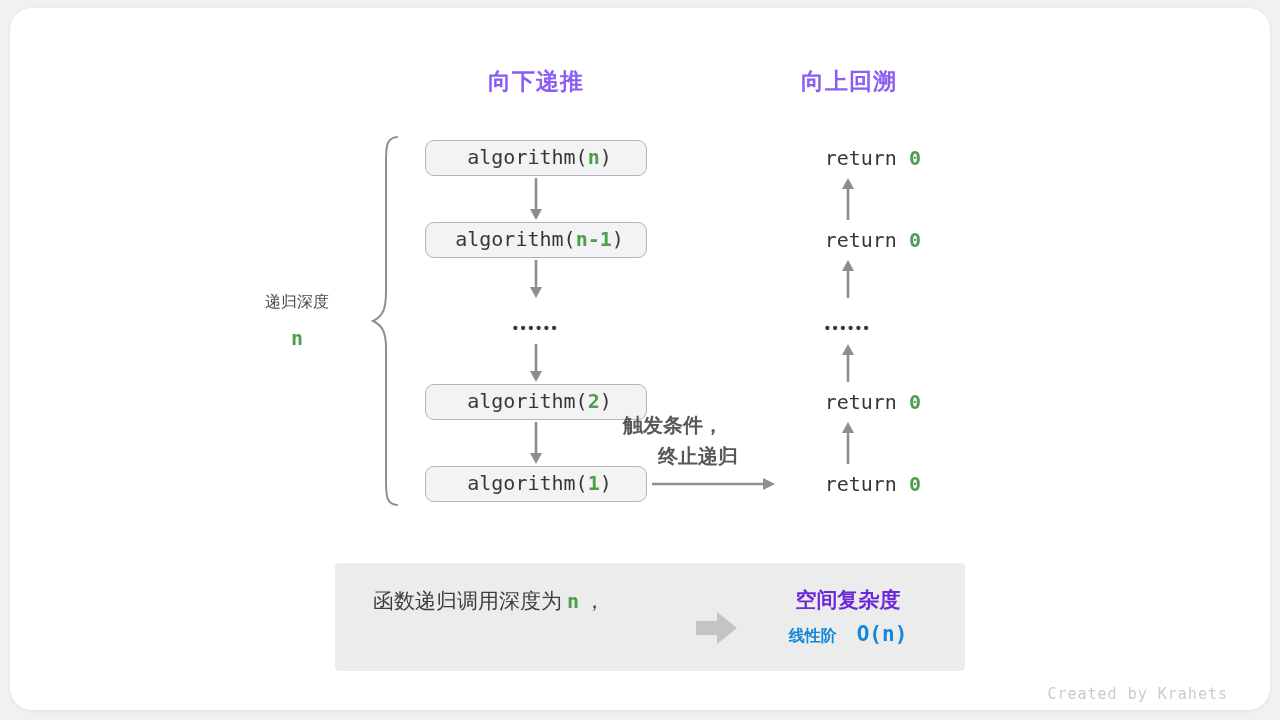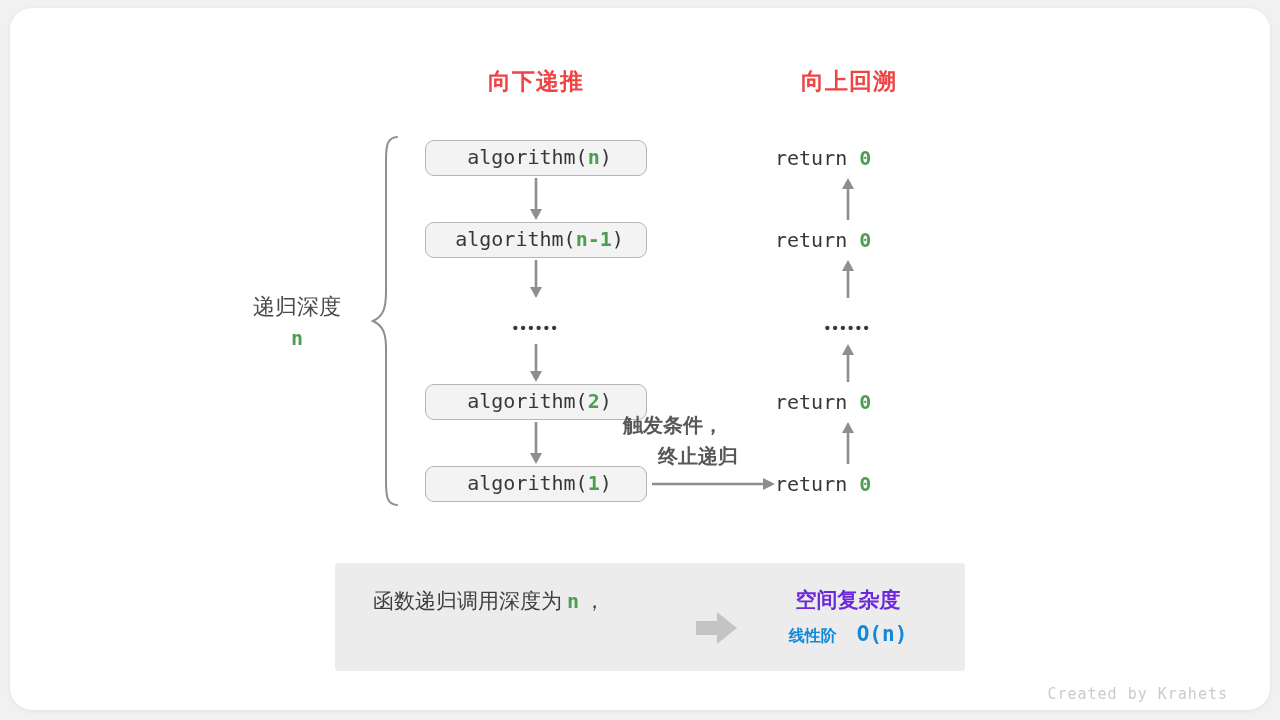--- a/index.html
+++ b/index.html
@@ -9,37 +9,37 @@
     font-family:"Liberation Sans",sans-serif;
   }
   .card{
     position:absolute;left:10px;top:8px;width:1260px;height:702px;
     background:#ffffff;border-radius:22px;
     box-shadow:0 1px 4px rgba(0,0,0,0.07);
   }
   .abs{position:absolute;}
   .hdr{
     width:160px;text-align:center;font-size:23px;font-weight:bold;
-    color:#ef4444;letter-spacing:1px;
+    color:#8b5cf6;letter-spacing:1px;
   }
-  .depth-label{width:160px;text-align:center;font-size:22px;color:#4a4a4a;}
+  .depth-label{width:160px;text-align:center;font-size:16px;color:#4a4a4a;}
   .depth-n{
     width:160px;text-align:center;font-family:"DejaVu Sans Mono",monospace;
     font-weight:bold;font-size:20px;color:var(--green);
   }
   .codebox{
     width:222px;height:36px;box-sizing:border-box;
     background:#f3f3f3;border:1.5px solid #b5b5b5;border-radius:9px;
     text-align:center;line-height:32px;padding-left:7px;
   }
   .code{
     font-family:"DejaVu Sans Mono",monospace;font-size:20px;color:#373737;
   }
   .arg{color:var(--green);font-weight:bold;}
-  .ret{width:146px;text-align:left;}
+  .ret{width:146px;text-align:right;}
   .dots{
     width:146px;text-align:center;font-size:15px;font-weight:bold;
     color:#383838;letter-spacing:2.5px;
   }
   .arr line{stroke:#8e8e8e;stroke-width:2.6;}
   .arr polygon{fill:#8e8e8e;}
   .annot{font-size:20px;font-weight:bold;color:#585858;}
   .summary{
     width:630px;height:108px;background:#ececec;border-radius:4px;
   }

